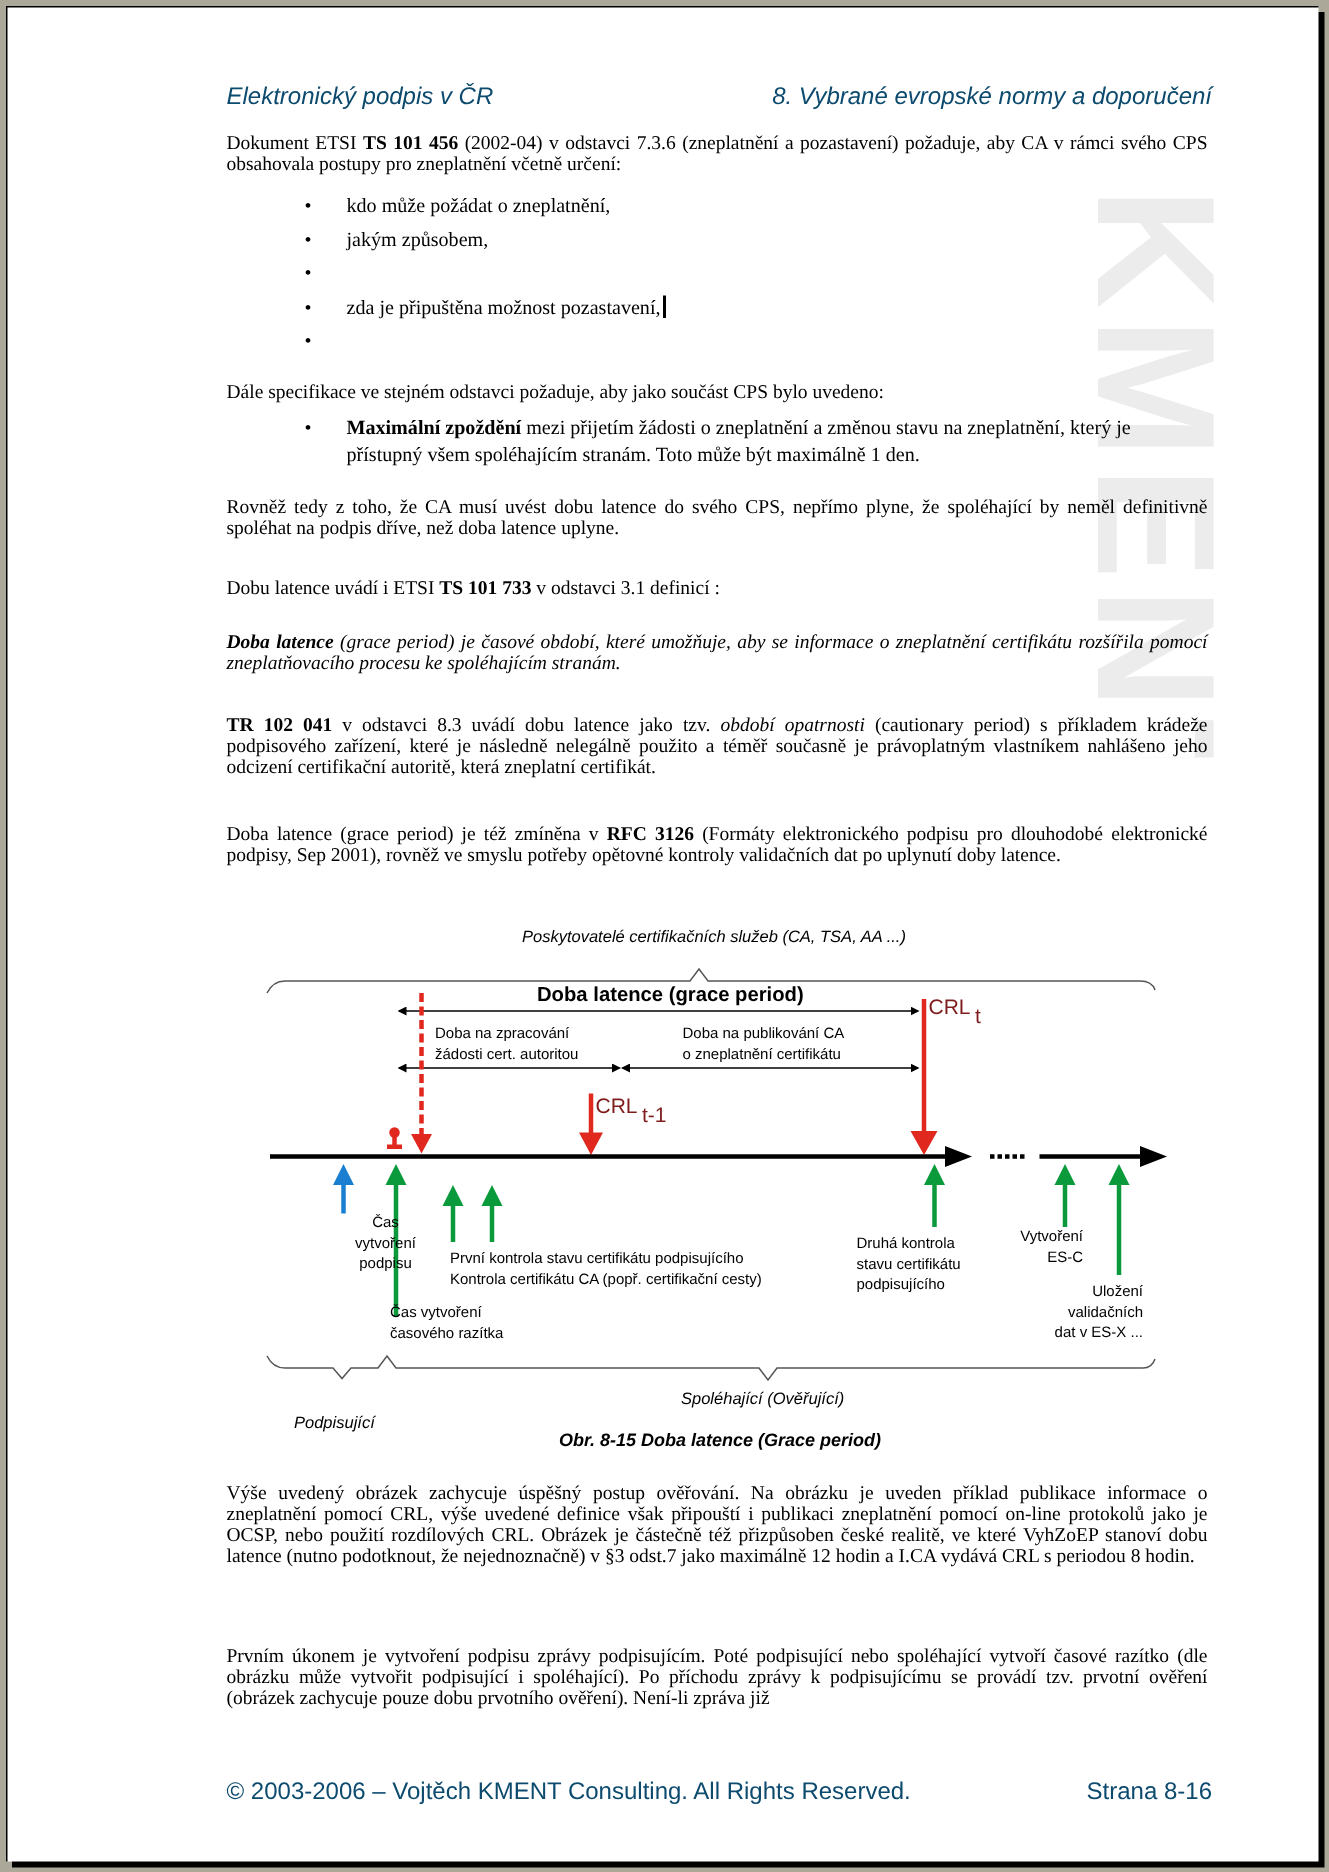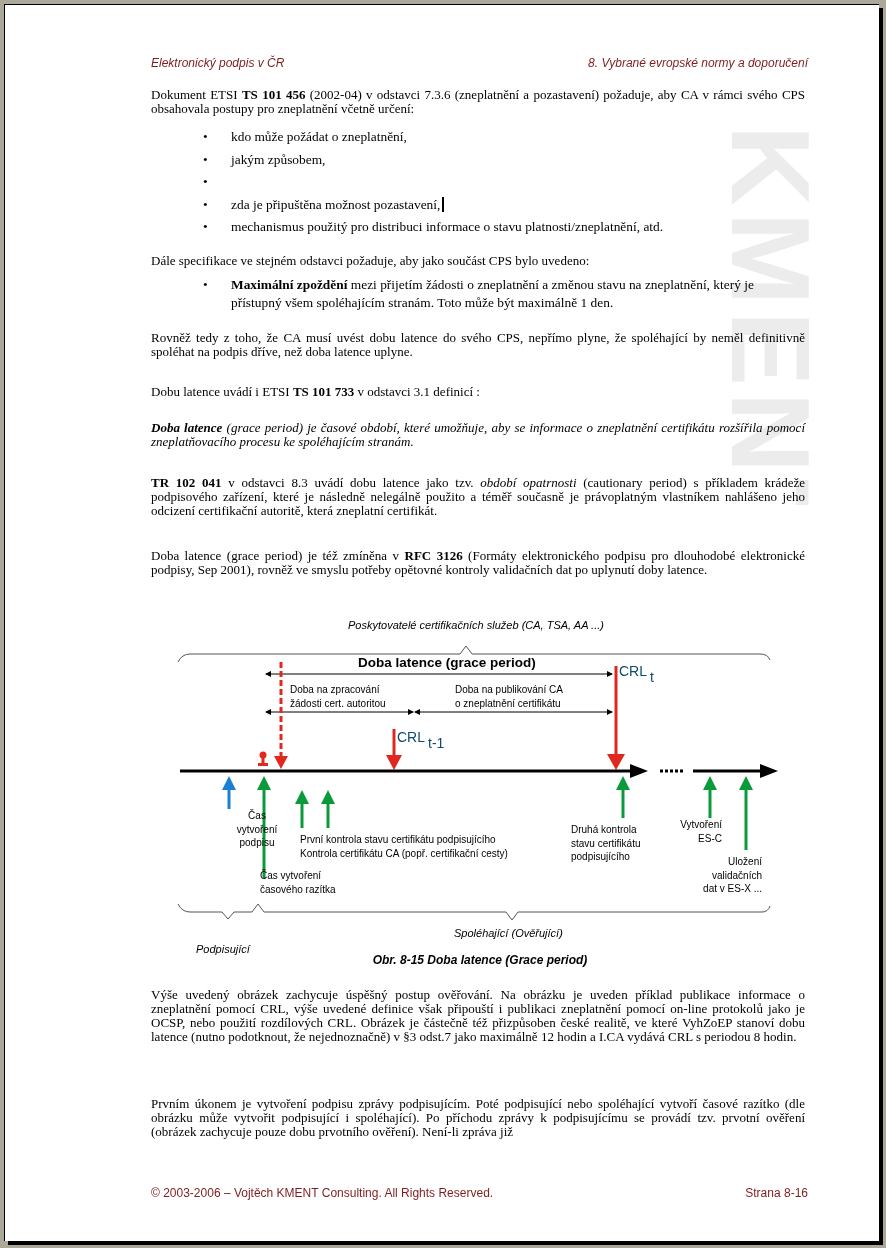--- a/index.html
+++ b/index.html
@@ -19,21 +19,21 @@
   }
   .watermark span {
     position:absolute; left:80px; top:0;
     transform-origin:0 0; transform:rotate(90deg);
     font-family:"Liberation Sans", sans-serif; font-weight:bold;
     font-size:112px; line-height:80px; color:#ececec; letter-spacing:6px;
     white-space:nowrap;
   }
   .hdr, .ftr {
     position:absolute; font-family:"Liberation Sans", sans-serif;
-    font-size:12px; color:#7f1d1d; white-space:nowrap;
+    font-size:16px; color:#0c4a6e; white-space:nowrap;
   }
   .hdr { font-style:italic; top:56px; }
   .ftr { top:1186px; }
   .text {
     position:absolute; left:151px; width:654px;
     font-size:13px; line-height:14px; color:#000000;
   }
   .just { text-align:justify; text-align-last:left; }
   .bullets { position:absolute; left:196px; width:600px; font-size:13.4px; color:#000; }
   .bullets .li { position:relative; height:22.5px; line-height:18px; }
@@ -43,21 +43,21 @@
   .bullet2 { position:absolute; left:196px; width:600px; font-size:13.4px; line-height:18px; }
   .bullet2 .dot { position:absolute; left:7px; top:0; }
   .bullet2 .txt { position:absolute; left:35px; top:0; width:560px; }
   b { font-weight:bold; }
   .diag { position:absolute; left:170px; top:612px; width:620px; height:365px; }
   .dl {
     position:absolute; font-family:"Liberation Sans", sans-serif; font-size:10px;
     line-height:13.5px; color:#000; white-space:nowrap;
   }
   .dl.it { font-style:italic; font-size:11px; }
-  .dl.red { color:#0c4a6e; font-size:14px; }
+  .dl.red { color:#7f1d1d; font-size:14px; }
   .caption {
     position:absolute; left:170px; width:620px; top:953px; text-align:center;
     font-family:"Liberation Sans", sans-serif; font-weight:bold; font-style:italic; font-size:12px;
   }
 </style>
 </head>
 <body>
 
 <div class="page">
   <div class="watermark">
@@ -83,21 +83,20 @@
     </div>
   <div class="li">
       <span class="dot">•</span>
     </div>
   <div class="li">
       <span class="dot">•</span>
       <span class="txt"><span>zda je připuštěna možnost pozastavení,</span><span class="caret"></span></span>
     </div>
   <div class="li">
       <span class="dot">•</span>
-      <span class="txt">mechanismus použitý pro distribuci informace o stavu platnosti/zneplatnění, atd.</span>
     </div>
 </div>
 
 <div class="text" style="top:254px;">Dále specifikace ve stejném odstavci požaduje, aby jako součást CPS bylo uvedeno:</div>
 
 <div class="bullet2" style="top:276px;">
   <span class="dot">•</span>
   <span class="txt"><b>Maximální zpoždění</b><span> mezi přijetím žádosti o zneplatnění a změnou stavu na zneplatnění, který je přístupný všem spoléhajícím stranám. Toto může být maximálně 1 den.</span></span>
 </div>
 

